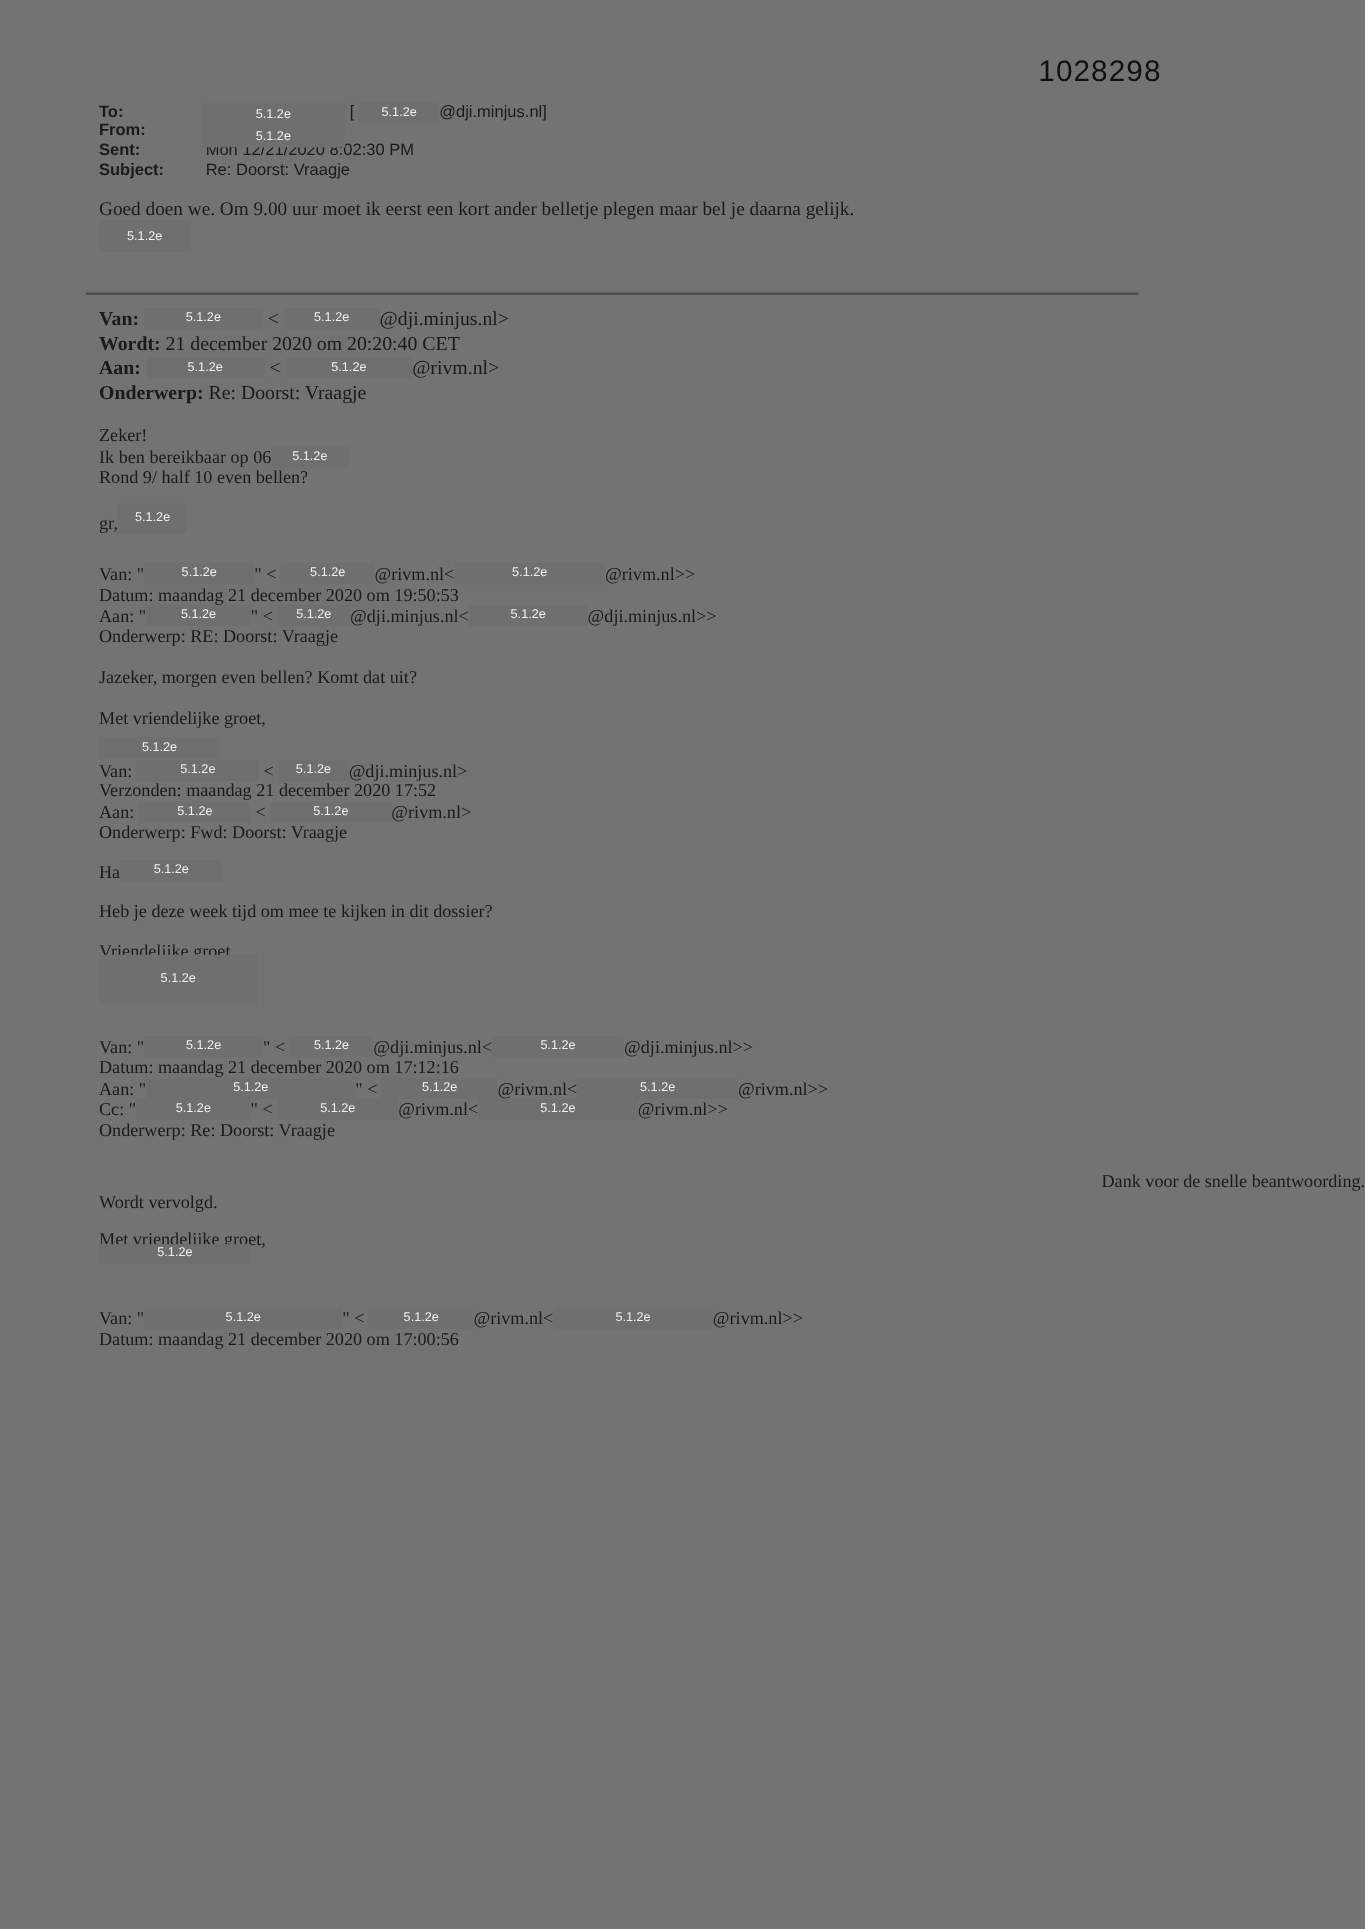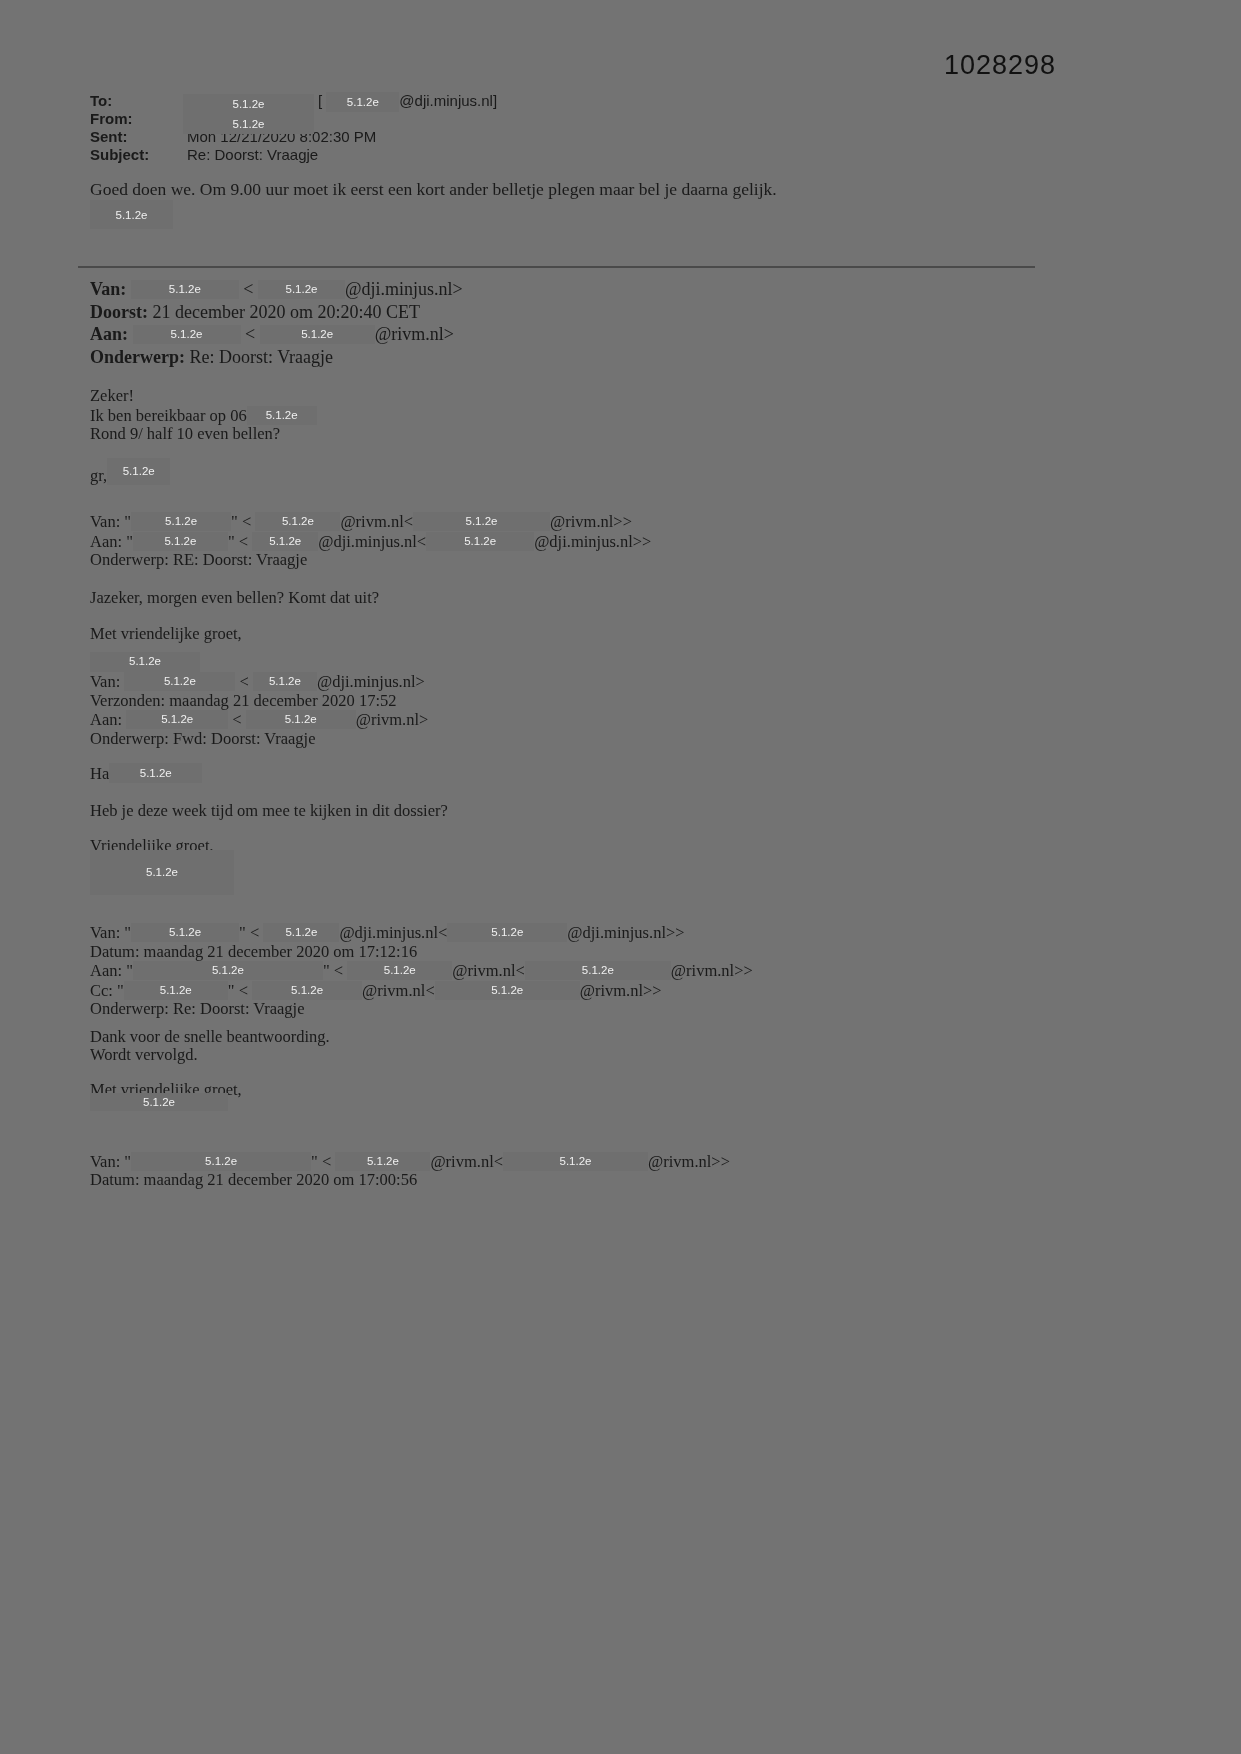--- a/index.html
+++ b/index.html
@@ -91,32 +91,33 @@
   <div id="thread">
       <div class="block b1">
         <div class="line" style="margin-top: 14px;"><span class="txt">Goed doen we. Om 9.00 uur moet ik eerst een kort ander belletje plegen maar bel je daarna gelijk.</span></div>
         <div class="line" style="margin-top: 0px;"><span class="redact" style="width: 83px; height: 29px;">5.1.2e</span></div>
       </div>
       <div class="block b1">
         <div class="rule" style="margin-top: 36px;"></div>
       </div>
       <div class="block qb">
         <div class="line" style="margin-top: 10px;"><span class="bold">Van: </span><span class="redact" style="width: 108px;">5.1.2e</span><span class="txt"> &lt; </span><span class="redact" style="width: 87px;">5.1.2e</span><span class="txt">@dji.minjus.nl&gt;</span></div>
-        <div class="line"><span class="bold">Doorst: </span><span class="txt">21 december 2020 om 20:20:40 CET</span></div>
+        <div class="line"><span class="bold">Wordt: </span><span class="txt">21 december 2020 om 20:20:40 CET</span></div>
         <div class="line"><span class="bold">Aan: </span><span class="redact" style="width: 108px;">5.1.2e</span><span class="txt"> &lt; </span><span class="redact" style="width: 115px;">5.1.2e</span><span class="txt">@rivm.nl&gt;</span></div>
         <div class="line"><span class="bold">Onderwerp: </span><span class="txt">Re: Doorst: Vraagje</span></div>
       </div>
       <div class="block q">
         <div class="line" style="margin-top: 19px;"><span class="txt">Zeker!</span></div>
         <div class="line"><span class="txt">Ik ben bereikbaar op 06</span><span class="redact" style="width: 70px;">5.1.2e</span></div>
         <div class="line"><span class="txt">Rond 9/ half 10 even bellen?</span></div>
         <div class="line" style="margin-top: 14px;"><span class="txt">gr,</span><span class="redact" style="width: 63px; height: 27px;">5.1.2e</span></div>
       </div>
       <div class="block q">
         <div class="line" style="margin-top: 27px;"><span class="txt">Van: "</span><span class="redact" style="width: 100px;">5.1.2e</span><span class="txt">" &lt; </span><span class="redact" style="width: 85px;">5.1.2e</span><span class="txt">@rivm.nl&lt;</span><span class="redact" style="width: 137px;">5.1.2e</span><span class="txt">@rivm.nl&gt;&gt;</span></div>
+        <div class="line"><span class="txt">Datum: maandag 21 december 2020 om 19:50:53</span></div>
         <div class="line"><span class="txt">Aan: "</span><span class="redact" style="width: 95px;">5.1.2e</span><span class="txt">" &lt; </span><span class="redact" style="width: 66px;">5.1.2e</span><span class="txt">@dji.minjus.nl&lt;</span><span class="redact" style="width: 108px;">5.1.2e</span><span class="txt">@dji.minjus.nl&gt;&gt;</span></div>
         <div class="line"><span class="txt">Onderwerp: RE: Doorst: Vraagje</span></div>
       </div>
       <div class="block q">
         <div class="line" style="margin-top: 19px;"><span class="txt">Jazeker, morgen even bellen? Komt dat uit?</span></div>
         <div class="line" style="margin-top: 18px;"><span class="txt">Met vriendelijke groet,</span></div>
         <div class="line" style="margin-top: 8px;"><span class="redact" style="width: 110px; height: 20px;">5.1.2e</span></div>
       </div>
       <div class="block q">
         <div class="line"><span class="txt">Van: </span><span class="redact" style="width: 111px;">5.1.2e</span><span class="txt"> &lt; </span><span class="redact" style="width: 64px;">5.1.2e</span><span class="txt">@dji.minjus.nl&gt;</span></div>
@@ -131,21 +132,21 @@
         <div class="line" style="margin-top: -6px;"><span class="redact" style="width: 144px; height: 45px;">5.1.2e</span></div>
       </div>
       <div class="block q">
         <div class="line" style="margin-top: 28px;"><span class="txt">Van: "</span><span class="redact" style="width: 108px;">5.1.2e</span><span class="txt">" &lt; </span><span class="redact" style="width: 76px;">5.1.2e</span><span class="txt">@dji.minjus.nl&lt;</span><span class="redact" style="width: 120px;">5.1.2e</span><span class="txt">@dji.minjus.nl&gt;&gt;</span></div>
         <div class="line"><span class="txt">Datum: maandag 21 december 2020 om 17:12:16</span></div>
         <div class="line"><span class="txt">Aan: "</span><span class="redact" style="width: 190px;">5.1.2e</span><span class="txt">" &lt; </span><span class="redact" style="width: 105px;">5.1.2e</span><span class="txt">@rivm.nl&lt;</span><span class="redact" style="width: 146px;">5.1.2e</span><span class="txt">@rivm.nl&gt;&gt;</span></div>
         <div class="line"><span class="txt">Cc: "</span><span class="redact" style="width: 104px;">5.1.2e</span><span class="txt">" &lt; </span><span class="redact" style="width: 110px;">5.1.2e</span><span class="txt">@rivm.nl&lt;</span><span class="redact" style="width: 145px;">5.1.2e</span><span class="txt">@rivm.nl&gt;&gt;</span></div>
         <div class="line"><span class="txt">Onderwerp: Re: Doorst: Vraagje</span></div>
       </div>
       <div class="block q">
-        <div class="line" style="margin-top: 9px;"><span class="txt">Dank voor de snelle beantwoording.</span></div>
+        <div class="line" style="margin-top: 28px; text-align: right;"><span class="txt">Dank voor de snelle beantwoording.</span></div>
         <div class="line"><span class="txt">Wordt vervolgd.</span></div>
         <div class="line" style="margin-top: 16px;"><span class="txt">Met vriendelijke groet,</span></div>
         <div class="line" style="margin-top: -6px;"><span class="redact" style="width: 138px; height: 18px;">5.1.2e</span></div>
       </div>
       <div class="block q">
         <div class="line" style="margin-top: 40px;"><span class="txt">Van: "</span><span class="redact" style="width: 180px;">5.1.2e</span><span class="txt">" &lt; </span><span class="redact" style="width: 95px;">5.1.2e</span><span class="txt">@rivm.nl&lt;</span><span class="redact" style="width: 145px;">5.1.2e</span><span class="txt">@rivm.nl&gt;&gt;</span></div>
         <div class="line"><span class="txt">Datum: maandag 21 december 2020 om 17:00:56</span></div>
       </div>
     </div>
 

